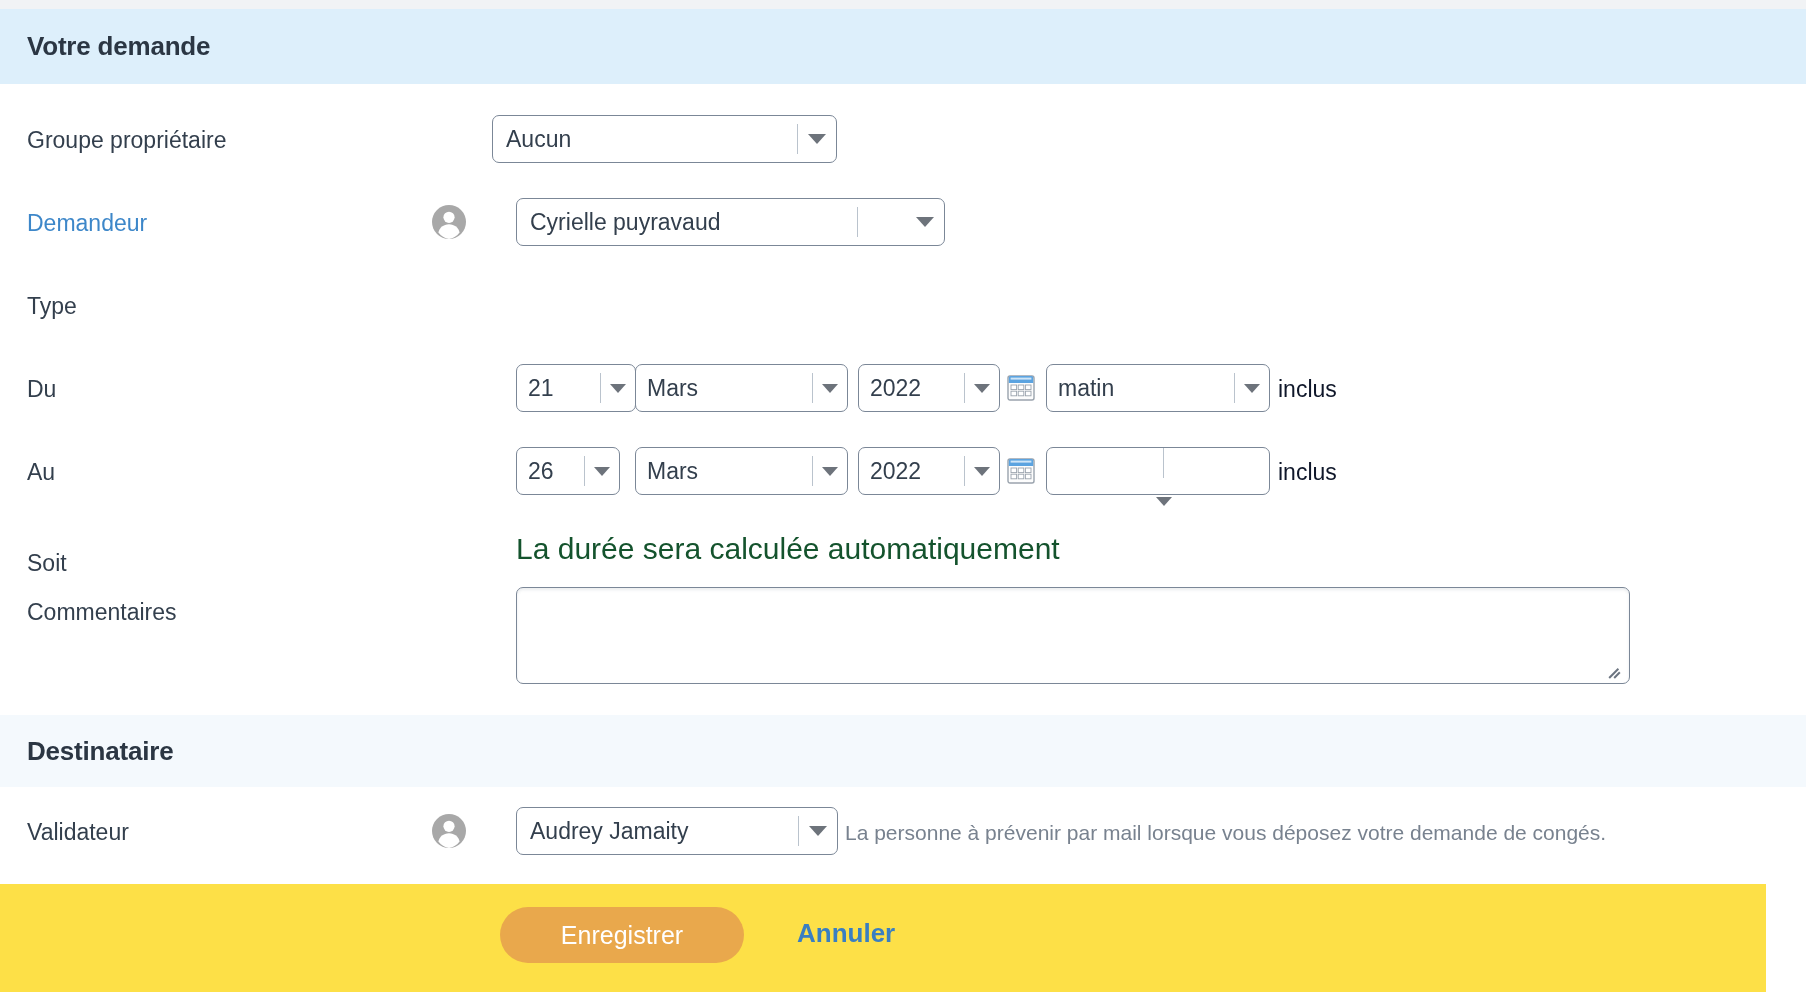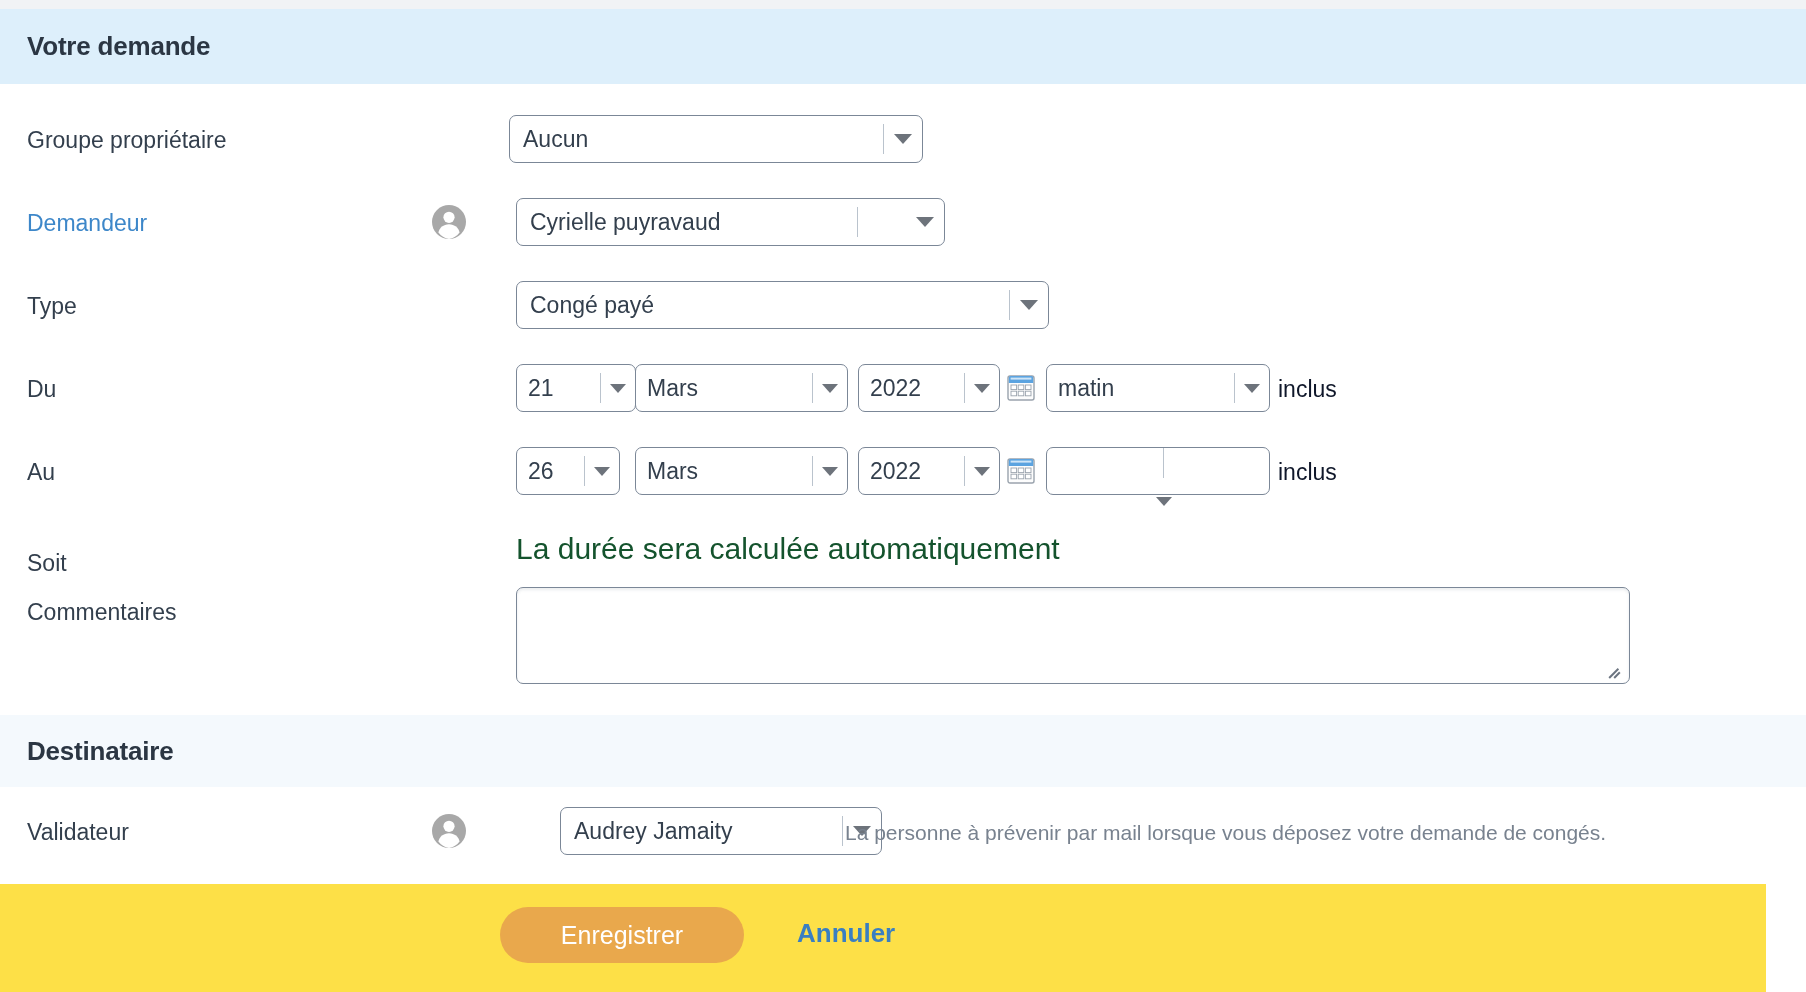--- a/index.html
+++ b/index.html
@@ -232,21 +232,21 @@
 <div class="page">
 
   <div class="top-strip"></div>
 
   <div class="section-header primary">
     <span class="title">Votre demande</span>
   </div>
 
   <div class="row" style="top:115px; height:48px;">
     <span class="label" style="top:12px;">Groupe propriétaire</span>
-    <div class="select" style="left:509px; top:0; width:414px;">
+    <div class="select" style="left:492px; top:0; width:345px;">
       <span class="val">Aucun</span>
       <span class="sep"></span>
       <span class="caret">
           <i></i>
         </span>
     </div>
   </div>
 
   <div class="row" style="top:198px; height:48px;padding-left:15px;">
     <span class="label link" style="top:12px;">Demandeur</span>
@@ -261,27 +261,20 @@
       <span class="val">Cyrielle puyravaud</span>
       <span class="sep"></span>
       <span class="caret">
           <i></i>
         </span>
     </div>
   </div>
 
   <div class="row" style="top:281px; height:48px;">
     <span class="label" style="top:12px;">Type</span>
-    <div class="select" style="left:516px; top:0; width:533px;">
-      <span class="val">Congé payé</span>
-      <span class="sep"></span>
-      <span class="caret">
-          <i></i>
-        </span>
-    </div>
   </div>
 
   <div class="row" style="top:364px; height:48px;">
     <span class="label" style="top:12px;">Du</span>
 
     <div class="select sm" style="left:516px; top:0; width:120px;">
       <span class="val">21</span>
       <span class="sep"></span>
       <span class="caret">
           <i></i>
@@ -405,21 +398,21 @@
 
   <div class="row" style="top:807px; height:48px;">
     <span class="label" style="top:12px;">Validateur</span>
     <span class="avatar" style="left:431px; top:6px;">
       <svg width="36" height="36" viewBox="0 0 36 36">
         <circle cx="18" cy="18" r="17" fill="#a8a8a8"></circle>
         <circle cx="18" cy="13.3" r="5.6" fill="#ffffff"></circle>
         <path d="M18 20.3c-5.6 0-9.6 3.6-10.6 8.1A17 17 0 0 0 18 35a17 17 0 0 0 10.6-6.6c-1-4.5-5-8.1-10.6-8.1z" fill="#ffffff"></path>
       </svg>
     </span>
-    <div class="select" style="left:516px; top:0; width:322px;margin-left:44px;">
+    <div class="select" style="left:516px; top:0; width:322px;">
       <span class="val">Audrey Jamaity</span>
       <span class="sep"></span>
       <span class="caret">
           <i></i>
         </span>
     </div>
     <span class="hint" style="left:845px; top:14px;">La personne à prévenir par mail lorsque vous déposez votre demande de congés.</span>
   </div>
 
   <div class="footer">

